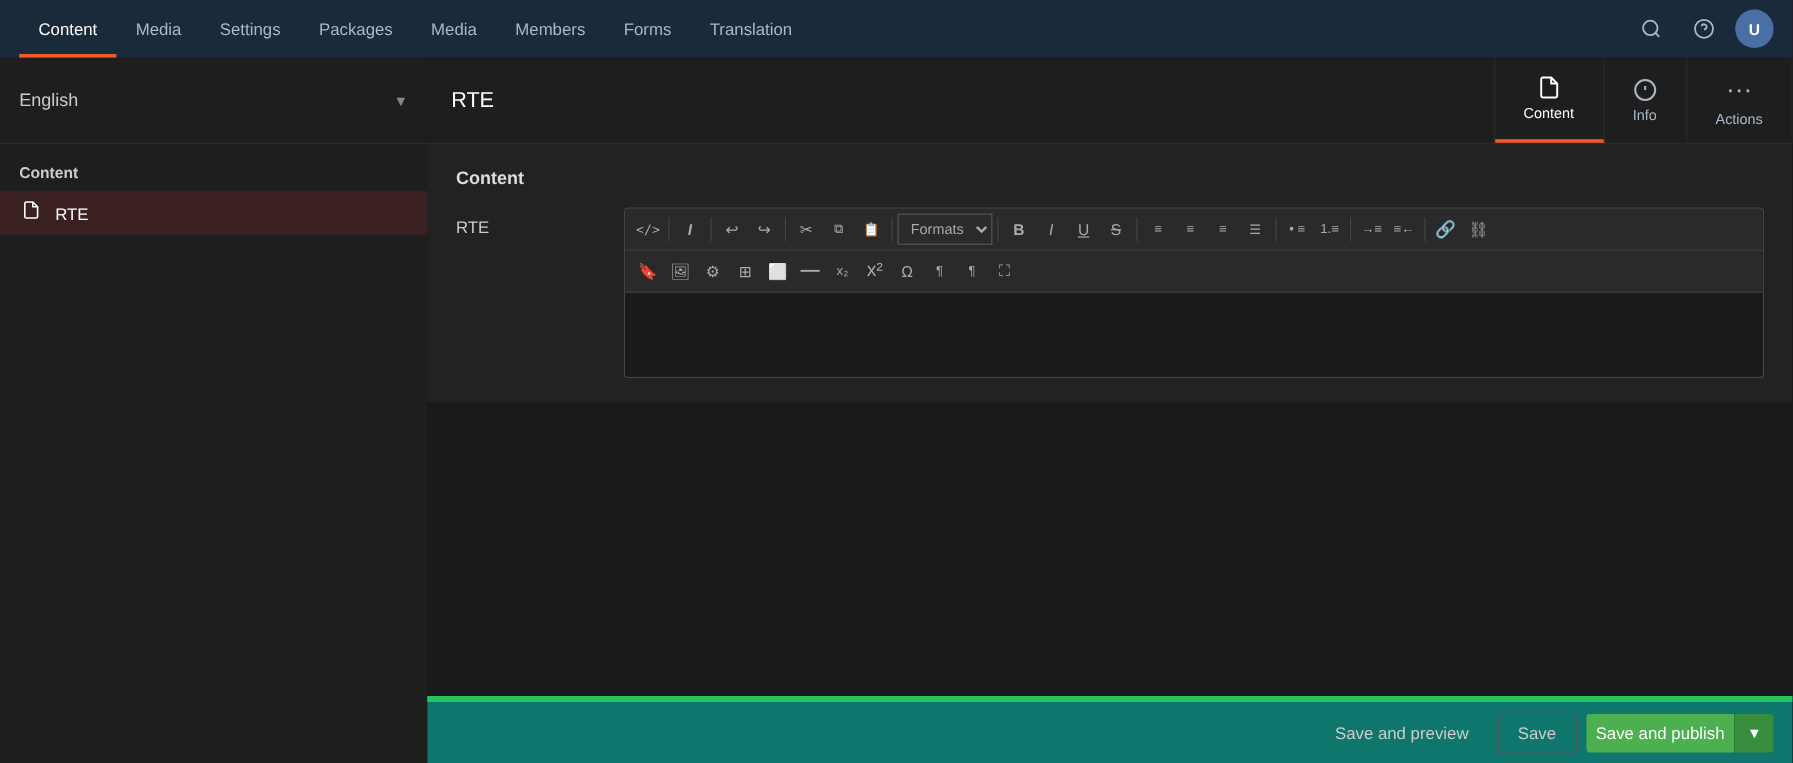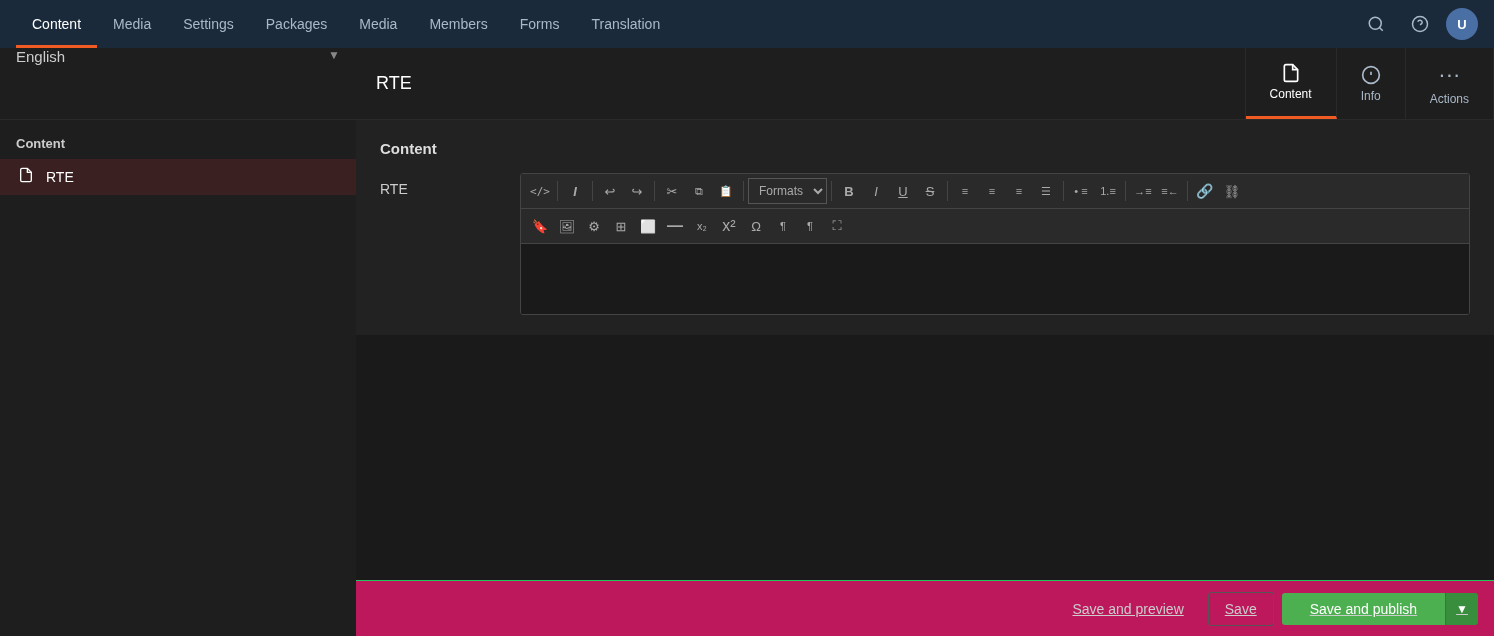--- a/index.html
+++ b/index.html
@@ -71,21 +71,21 @@
     
     .sidebar {
       width: 356px;
       background: #1e1e1e;
       flex-shrink: 0;
       display: flex;
       flex-direction: column;
     }
     .sidebar-lang-selector {
       display: flex;
-      align-items: flex-start;
+      align-items: center;
       padding: 0 16px;
       height: 72px;
       border-bottom: 1px solid #2a2a2a;
       cursor: pointer;
       gap: 24px;
     }
     .sidebar-lang-label {
       flex: 1;
       font-size: 15px;
       color: #ccc;
@@ -250,30 +250,29 @@
     .rte-body {
       min-height: 70px;
       padding: 10px;
       color: #ccc;
       font-size: 14px;
       background: #1a1a1a;
     }
 
     
     .footer {
-      background: #be185d;
-      border-top: 1px solid #22c55e;
+      background: #0f766e;
+      border-top: 5px solid #22c55e;
       height: 56px;
       display: flex;
       align-items: center;
       justify-content: flex-end;
       padding: 0 16px;
       gap: 8px;
       flex-shrink: 0;
-      text-decoration: underline;
     }
     .btn-secondary {
       background: transparent;
       border: none;
       color: #ccc;
       font-size: 14px;
       padding: 8px 16px;
       cursor: pointer;
       border-radius: 3px;
     }
@@ -288,21 +287,21 @@
     }
     .btn-primary-group {
       display: flex;
       align-items: stretch;
     }
     .btn-primary {
       background: #4caf50;
       border: none;
       color: #fff;
       font-size: 14px;
-      padding: 8px 28px;
+      padding: 8px 8px;
       cursor: pointer;
       border-radius: 3px 0 0 3px;
     }
     .btn-primary-arrow {
       background: #388e3c;
       border: none;
       color: #fff;
       font-size: 12px;
       padding: 8px 10px;
       cursor: pointer;

